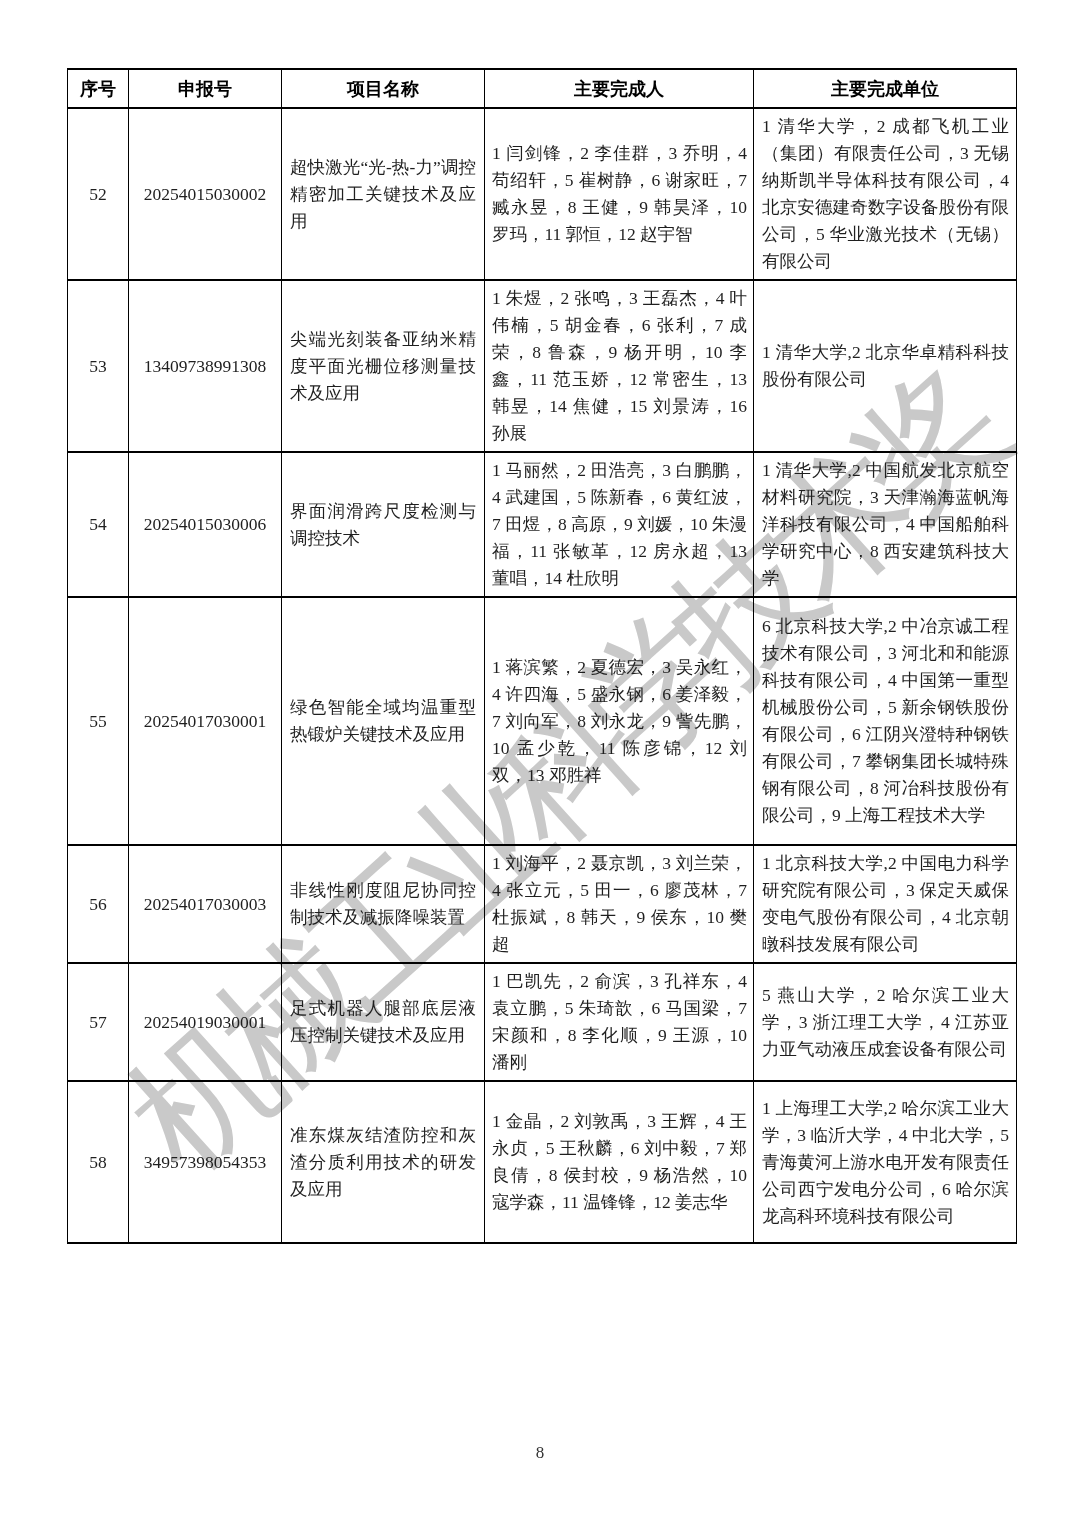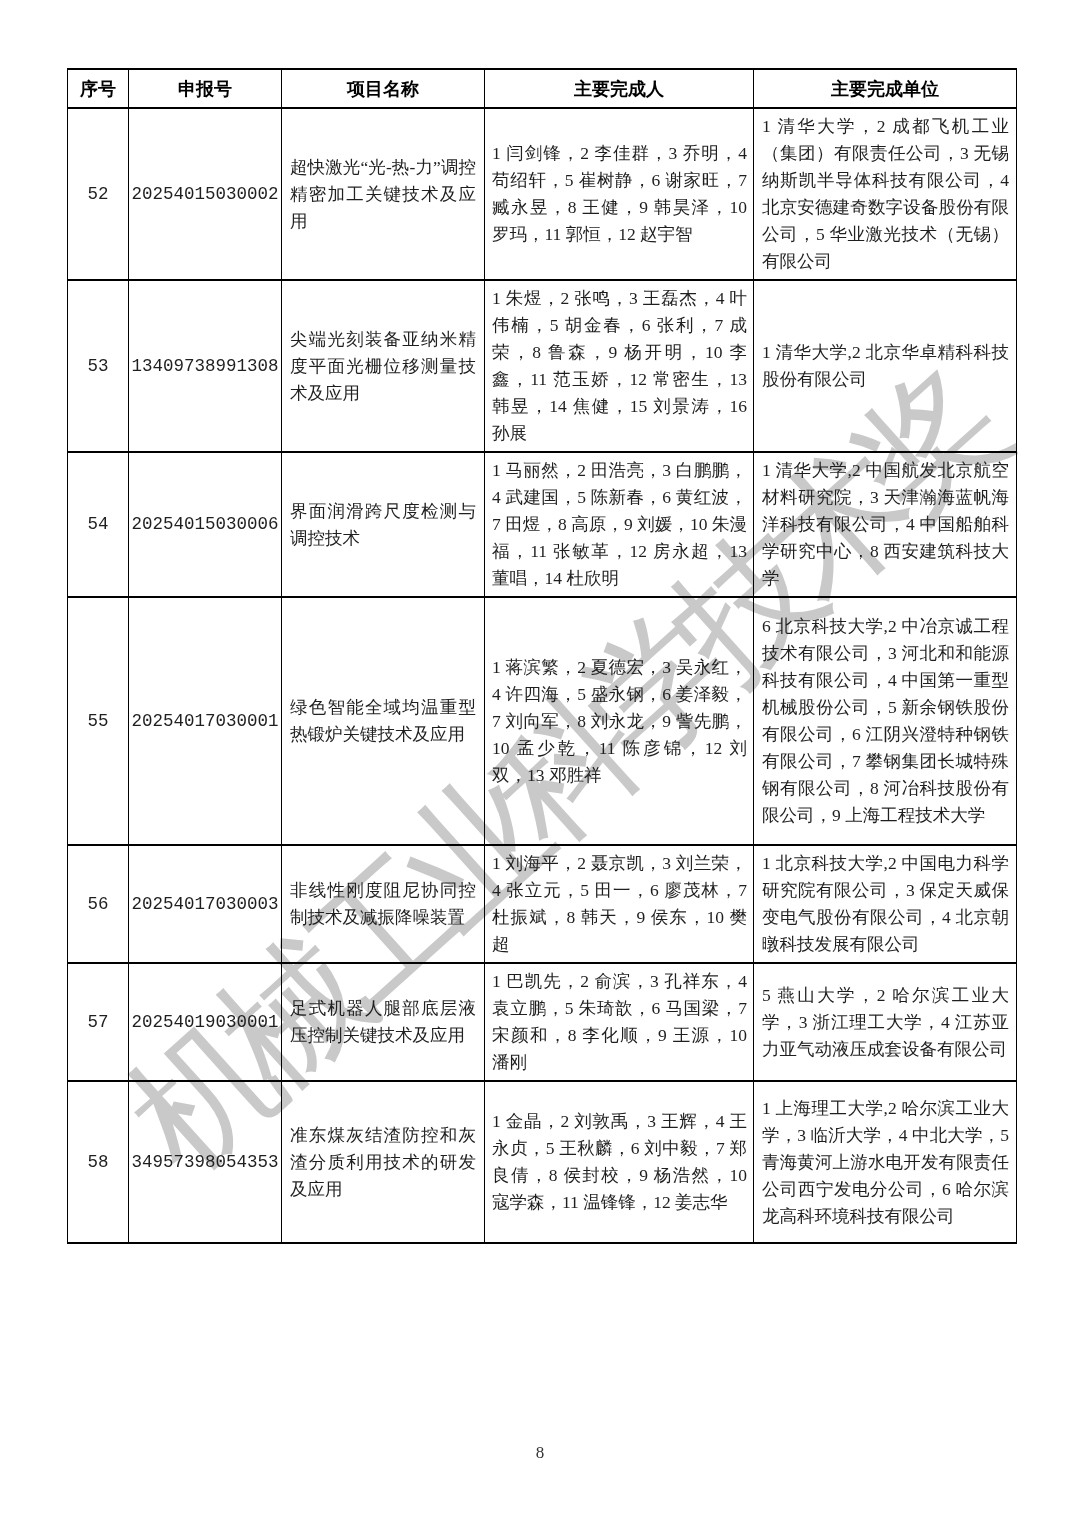--- a/index.html
+++ b/index.html
@@ -68,21 +68,20 @@
     text-align: center;
     padding: 6px 2px;
   }
   .awards td {
     font-size: 17.5px;
     line-height: 27px;
   }
   td.c-no, td.c-app {
     text-align: center;
     padding: 2px 2px;
-    font-family: Liberation Mono, monospace;
   }
   td.c-title {
     text-align: justify;
     text-align-last: left;
     padding: 4px 8px;
   }
   td.c-persons {
     text-align: justify;
     text-align-last: left;
     padding: 4px 6px 4px 7px;

